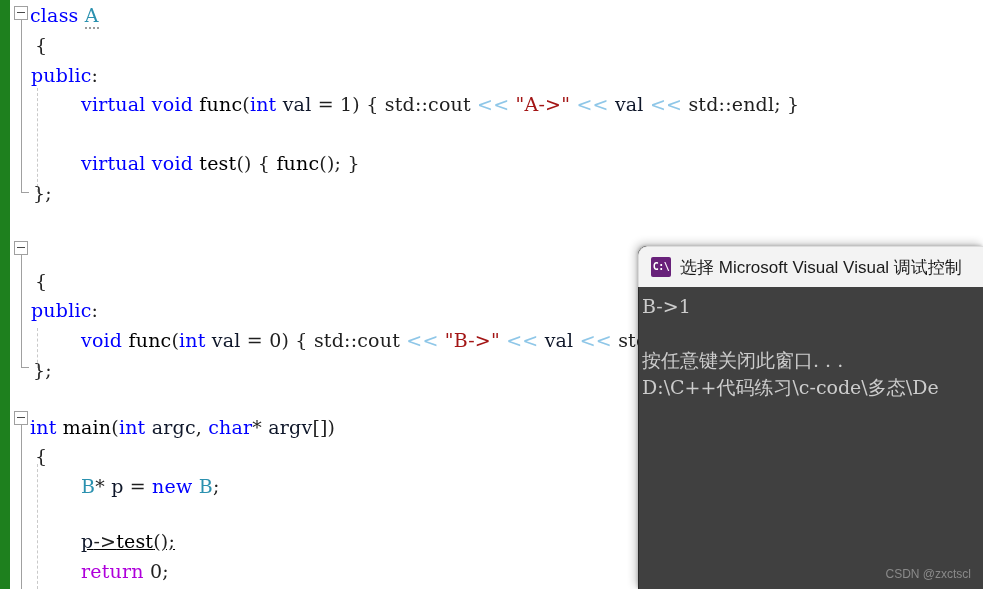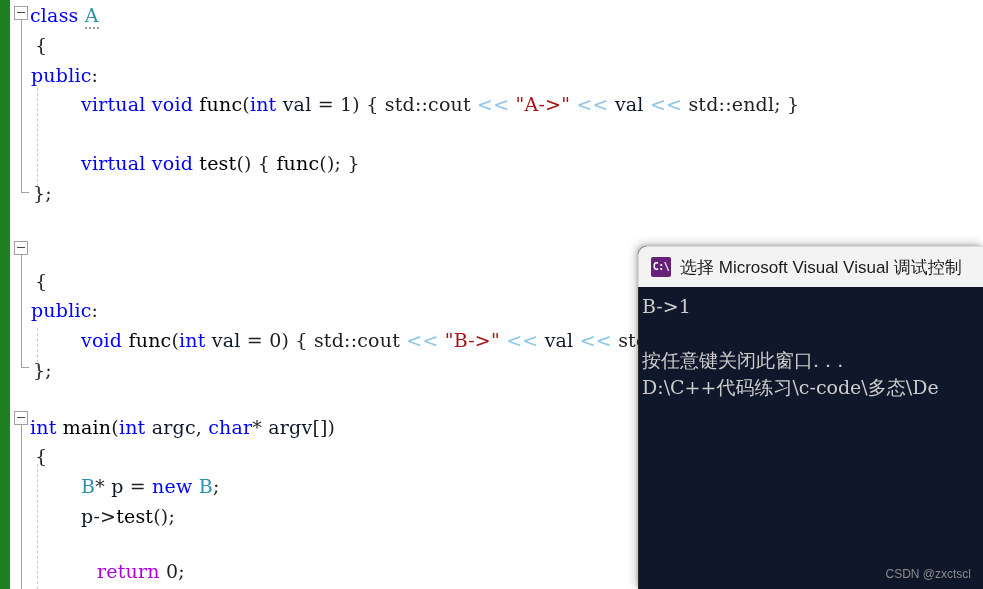--- a/index.html
+++ b/index.html
@@ -151,21 +151,21 @@
   #console-title {
     font-family: "Liberation Sans", "DejaVu Sans", sans-serif;
     font-size: 17px;
     color: #1b1b1b;
     white-space: nowrap;
     overflow: hidden;
   }
   #console-body {
     position: relative;
     height: 302px;
-    background: #0f172a;
+    background: #404040;
     border-left: 1px solid #2a2a2a;
     box-sizing: border-box;
     padding: 6px 0 0 0;
     overflow: hidden;
   }
   .console-line {
     font-family: "DejaVu Serif", "Liberation Serif", serif;
     font-size: 19px;
     line-height: 27px;
     color: #cccccc;
@@ -243,24 +243,24 @@
     
     <div class="code-line" style="top:412px; left:30px;"><span class="kw">int</span><span class="plain"> </span><span class="fn">main</span><span class="plain">(</span><span class="kw">int</span><span class="plain"> </span><span class="id">argc</span><span class="plain">, </span><span class="kw">char</span><span class="plain">* </span><span class="id">argv</span><span class="plain">[])</span></div>
 
     
     <div class="code-line plain" style="top:441px; left:35px;">{</div>
 
     
     <div class="code-line" style="top:471px; left:81px;"><span class="type">B</span><span class="plain">* </span><span class="id">p</span><span class="plain"> = </span><span class="kw">new</span><span class="plain"> </span><span class="type">B</span><span class="plain">;</span></div>
 
     
-    <div class="code-line" style="top:501px; left:81px;"><span class="id">p</span><span class="plain">-&gt;</span><span class="fn">test</span><span class="plain">();</span></div>
-
-    
-    <div class="code-line" style="top:556px; left:81px;margin-left:16px;"><span class="ret">return</span><span class="plain"> </span><span class="num">0</span><span class="plain">;</span></div>
+    <div class="code-line" style="top:526px; left:81px;text-decoration:underline;"><span class="id">p</span><span class="plain">-&gt;</span><span class="fn">test</span><span class="plain">();</span></div>
+
+    
+    <div class="code-line" style="top:556px; left:81px;"><span class="ret">return</span><span class="plain"> </span><span class="num">0</span><span class="plain">;</span></div>
 
   </div>
 </div>
 
 <div id="console-window">
 
   <div id="console-titlebar">
     <div id="console-icon">
       <span>C:\</span>
     </div>

